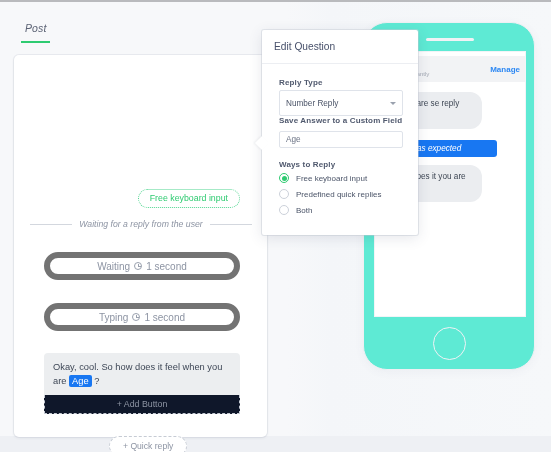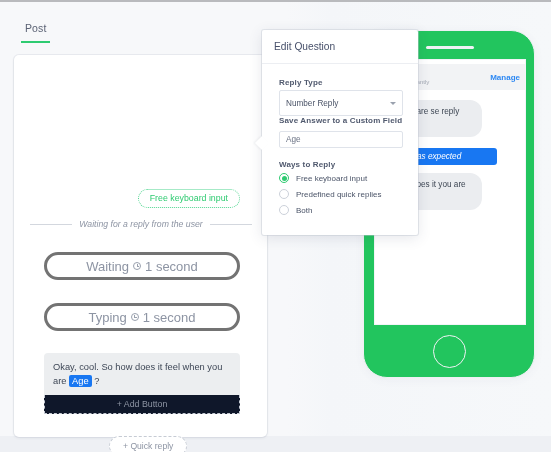--- a/index.html
+++ b/index.html
@@ -51,20 +51,21 @@
     width: 264px; height: 53px;
   }
   .tab {
     position: absolute;
     left: 13px; top: 20px;
     padding: 0 4px 7px 4px;
     font-size: 10.5px;
     color: #5b6274;
     letter-spacing: .1px;
     border-bottom: 2.2px solid #2ecb71;
+    font-style: italic;
   }
 
   .editor-card {
     position: absolute;
     left: 6px; top: 53px;
     width: 253px; height: 382px;
     background: #ffffff;
     border-radius: 5px;
     box-shadow: 0 1px 3px rgba(60,70,90,.09), 0 0 0 1px rgba(200,206,216,.28);
   }
@@ -118,28 +119,28 @@
     font-style: italic;
     color: #8d94a3;
     white-space: nowrap;
   }
 
   .step {
     position: absolute;
     left: 30px;
     width: 196px;
     height: 28px;
-    border: 3px solid #737373;
+    border: 6px solid #737373;
     border-radius: 14px;
     background: #fff;
     display: flex;
     align-items: center;
     justify-content: center;
     gap: 4px;
-    font-size: 13px;
+    font-size: 10px;
     color: #8d94a3;
   }
   .step-waiting { top: 197px; }
   .step-typing  { top: 248px; }
   .clock {
     width: 8px; height: 8px;
     border: 1.1px solid #9aa1ae;
     border-radius: 50%;
     position: relative;
     display: inline-block;
@@ -191,23 +192,23 @@
     border: 1px dashed #c6cbd4;
     border-radius: 12px;
     background: #fff;
     font-size: 8.6px;
     color: #8d94a3;
   }
 
   
   .phone {
     position: absolute;
-    left: 363px; top: 30px;
+    left: 363px; top: 22px;
     width: 172px; height: 348px;
-    background: #22c55e;
+    background: #5eead4;
     border: 1.5px solid #eef0f3;
     border-radius: 24px;
     box-shadow: 0 2px 10px rgba(90,100,120,.055);
   }
   .speaker {
     position: absolute;
     left: 62px; top: 15px;
     width: 48px; height: 3px;
     border-radius: 2px;
     background: #f0f2f5;

